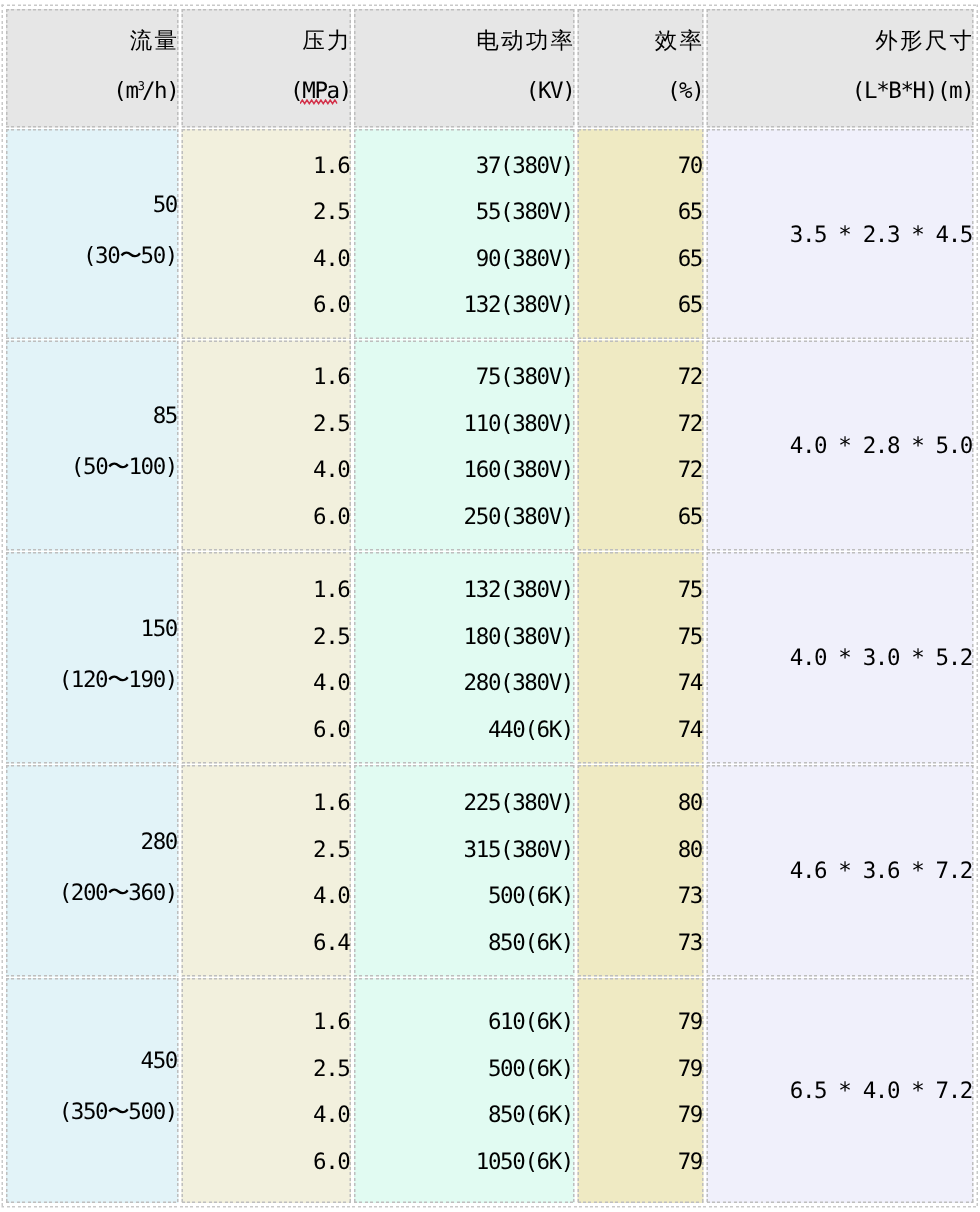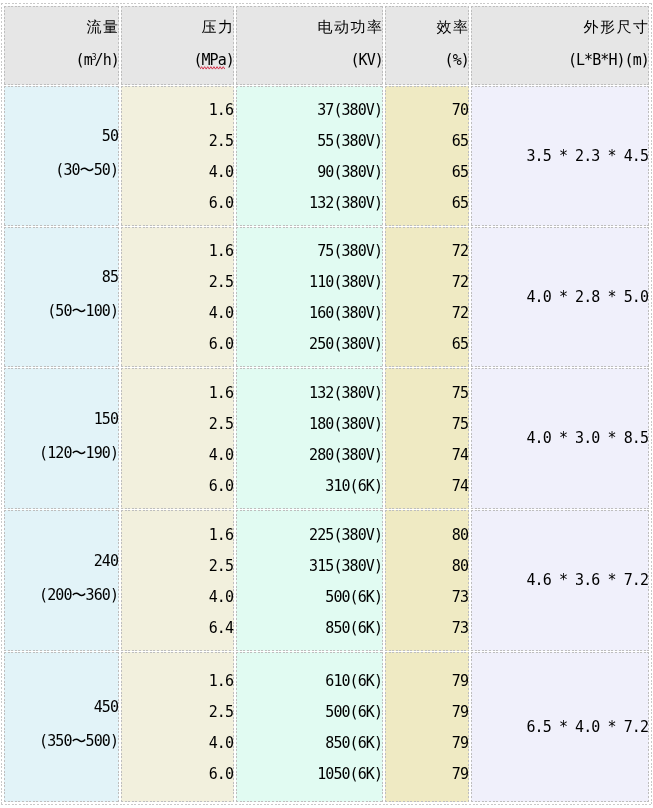--- a/index.html
+++ b/index.html
@@ -209,35 +209,35 @@
       <td class="c-press">
         <span class="ln">1.6</span>
         <span class="ln">2.5</span>
         <span class="ln">4.0</span>
         <span class="ln">6.0</span>
       </td>
       <td class="c-power">
         <span class="ln">132(380V)</span>
         <span class="ln">180(380V)</span>
         <span class="ln">280(380V)</span>
-        <span class="ln">310(6K)</span>
+        <span class="ln">440(6K)</span>
       </td>
       <td class="c-eff">
         <span class="ln">75</span>
         <span class="ln">75</span>
         <span class="ln">74</span>
         <span class="ln">74</span>
       </td>
       <td class="c-dim">
-        <span class="dim-val">4.0 * 3.0 * 8.5</span>
+        <span class="dim-val">4.0 * 3.0 * 5.2</span>
       </td>
     </tr>
     <tr class="r4">
       <td class="c-flow">
-        <span class="flow-num">240</span>
+        <span class="flow-num">280</span>
         <span class="flow-range">(200〜360)</span>
       </td>
       <td class="c-press">
         <span class="ln">1.6</span>
         <span class="ln">2.5</span>
         <span class="ln">4.0</span>
         <span class="ln">6.4</span>
       </td>
       <td class="c-power">
         <span class="ln">225(380V)</span>

